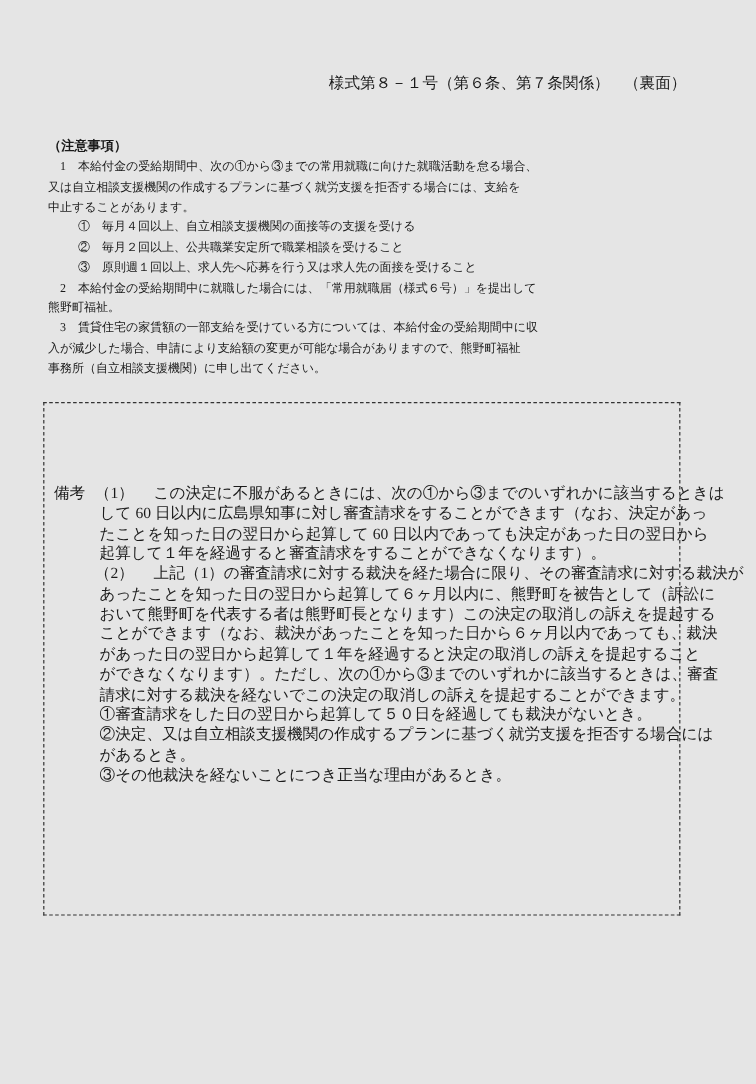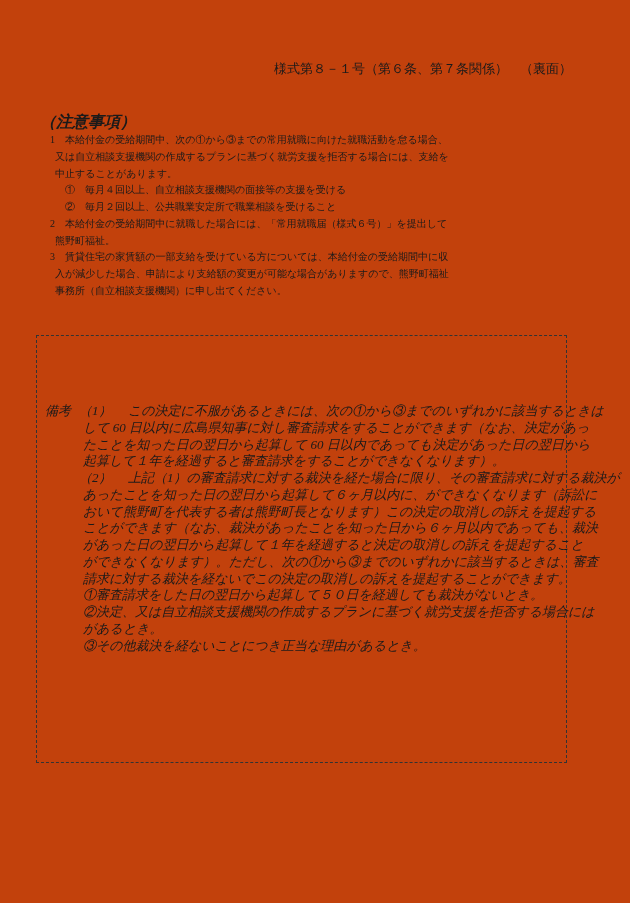--- a/index.html
+++ b/index.html
@@ -4,53 +4,52 @@
 <style>
   html,body{margin:0;padding:0;}
   body{
     width:630px;height:903px;
     background:#fdfdfd;
     font-family:"Liberation Serif","DejaVu Serif",serif;
     color:#1a1a1a;
     overflow:hidden;
     position:relative;
   }
-  .page{position:absolute;inset:0;background:#c2410c;}
+  .page{position:absolute;inset:0;background:#e5e5e5;}
 
   
   .form-header{
     position:absolute;top:60px;left:0;right:58px;
     text-align:right;font-size:13px;white-space:nowrap;
   }
   .form-header .side{margin-left:12px;}
 
   
   .notice{position:absolute;left:40px;top:112px;width:560px;}
   .notice-title{
     font-family:"Liberation Sans","DejaVu Sans",sans-serif;
-    font-weight:700;font-size:16px;line-height:20px;height:20px;
+    font-weight:700;font-size:11px;line-height:20px;height:20px;
     white-space:nowrap;
-    font-style:italic;
   }
   .ln{
     font-size:10px;line-height:16.75px;height:16.75px;
     white-space:nowrap;
   }
   .n-num{margin-left:10px;}
-  .n-cont{margin-left:15px;}
+  .n-cont{}
   .n-sub{margin-left:25px;}
 
   
   .remarks-box{
     position:absolute;left:36px;top:335px;
     width:529px;height:426px;
     border:1px dashed #333333;
     background:transparent;
   }
-  .remarks-content{position:absolute;left:0;right:0;top:67px;font-style:italic;}
+  .remarks-content{position:absolute;left:0;right:0;top:67px;}
   .bl{
     font-size:13px;line-height:16.75px;height:16.75px;
     margin-left:46px;white-space:nowrap;
   }
   .bl.fl{position:relative;margin-left:0;padding-left:91px;}
   .mk{position:absolute;top:0;white-space:nowrap;}
   .mk-note{left:8px;}
   .mk-num{left:42px;}
 </style>
 </head>
@@ -62,20 +61,21 @@
     <span>様式第８－１号（第６条、第７条関係）</span><span class="side">（裏面）</span>
   </div>
 
   <div class="notice">
     <div class="notice-title">（注意事項）</div>
     <div class="ln n-num">1　本給付金の受給期間中、次の①から③までの常用就職に向けた就職活動を怠る場合、</div>
     <div class="ln n-cont">又は自立相談支援機関の作成するプランに基づく就労支援を拒否する場合には、支給を</div>
     <div class="ln n-cont">中止することがあります。</div>
     <div class="ln n-sub">①　毎月４回以上、自立相談支援機関の面接等の支援を受ける</div>
     <div class="ln n-sub">②　毎月２回以上、公共職業安定所で職業相談を受けること</div>
+    <div class="ln n-sub">③　原則週１回以上、求人先へ応募を行う又は求人先の面接を受けること</div>
     <div class="ln n-num">2　本給付金の受給期間中に就職した場合には、「常用就職届（様式６号）」を提出して</div>
     <div class="ln n-cont">熊野町福祉。</div>
     <div class="ln n-num">3　賃貸住宅の家賃額の一部支給を受けている方については、本給付金の受給期間中に収</div>
     <div class="ln n-cont">入が減少した場合、申請により支給額の変更が可能な場合がありますので、熊野町福祉</div>
     <div class="ln n-cont">事務所（自立相談支援機関）に申し出てください。</div>
   </div>
 
   <div class="remarks-box">
     <div class="remarks-content">
 
@@ -85,21 +85,21 @@
         <span>この決定に不服があるときには、次の①から③までのいずれかに該当するときは</span>
       </div>
       <div class="bl">して 60 日以内に広島県知事に対し審査請求をすることができます（なお、決定があっ</div>
       <div class="bl">たことを知った日の翌日から起算して 60 日以内であっても決定があった日の翌日から</div>
       <div class="bl">起算して１年を経過すると審査請求をすることができなくなります）。</div>
 
       <div class="bl fl">
         <span class="mk mk-num">（2）</span>
         <span>上記（1）の審査請求に対する裁決を経た場合に限り、その審査請求に対する裁決が</span>
       </div>
-      <div class="bl">あったことを知った日の翌日から起算して６ヶ月以内に、ができなくなります（訴訟に</div>
+      <div class="bl">あったことを知った日の翌日から起算して６ヶ月以内に、熊野町を被告として（訴訟に</div>
       <div class="bl">おいて熊野町を代表する者は熊野町長となります）この決定の取消しの訴えを提起する</div>
       <div class="bl">ことができます（なお、裁決があったことを知った日から６ヶ月以内であっても、裁決</div>
       <div class="bl">があった日の翌日から起算して１年を経過すると決定の取消しの訴えを提起すること</div>
       <div class="bl">ができなくなります）。ただし、次の①から③までのいずれかに該当するときは、審査</div>
       <div class="bl">請求に対する裁決を経ないでこの決定の取消しの訴えを提起することができます。</div>
       <div class="bl">①審査請求をした日の翌日から起算して５０日を経過しても裁決がないとき。</div>
       <div class="bl">②決定、又は自立相談支援機関の作成するプランに基づく就労支援を拒否する場合には</div>
       <div class="bl">があるとき。</div>
       <div class="bl">③その他裁決を経ないことにつき正当な理由があるとき。</div>
 

